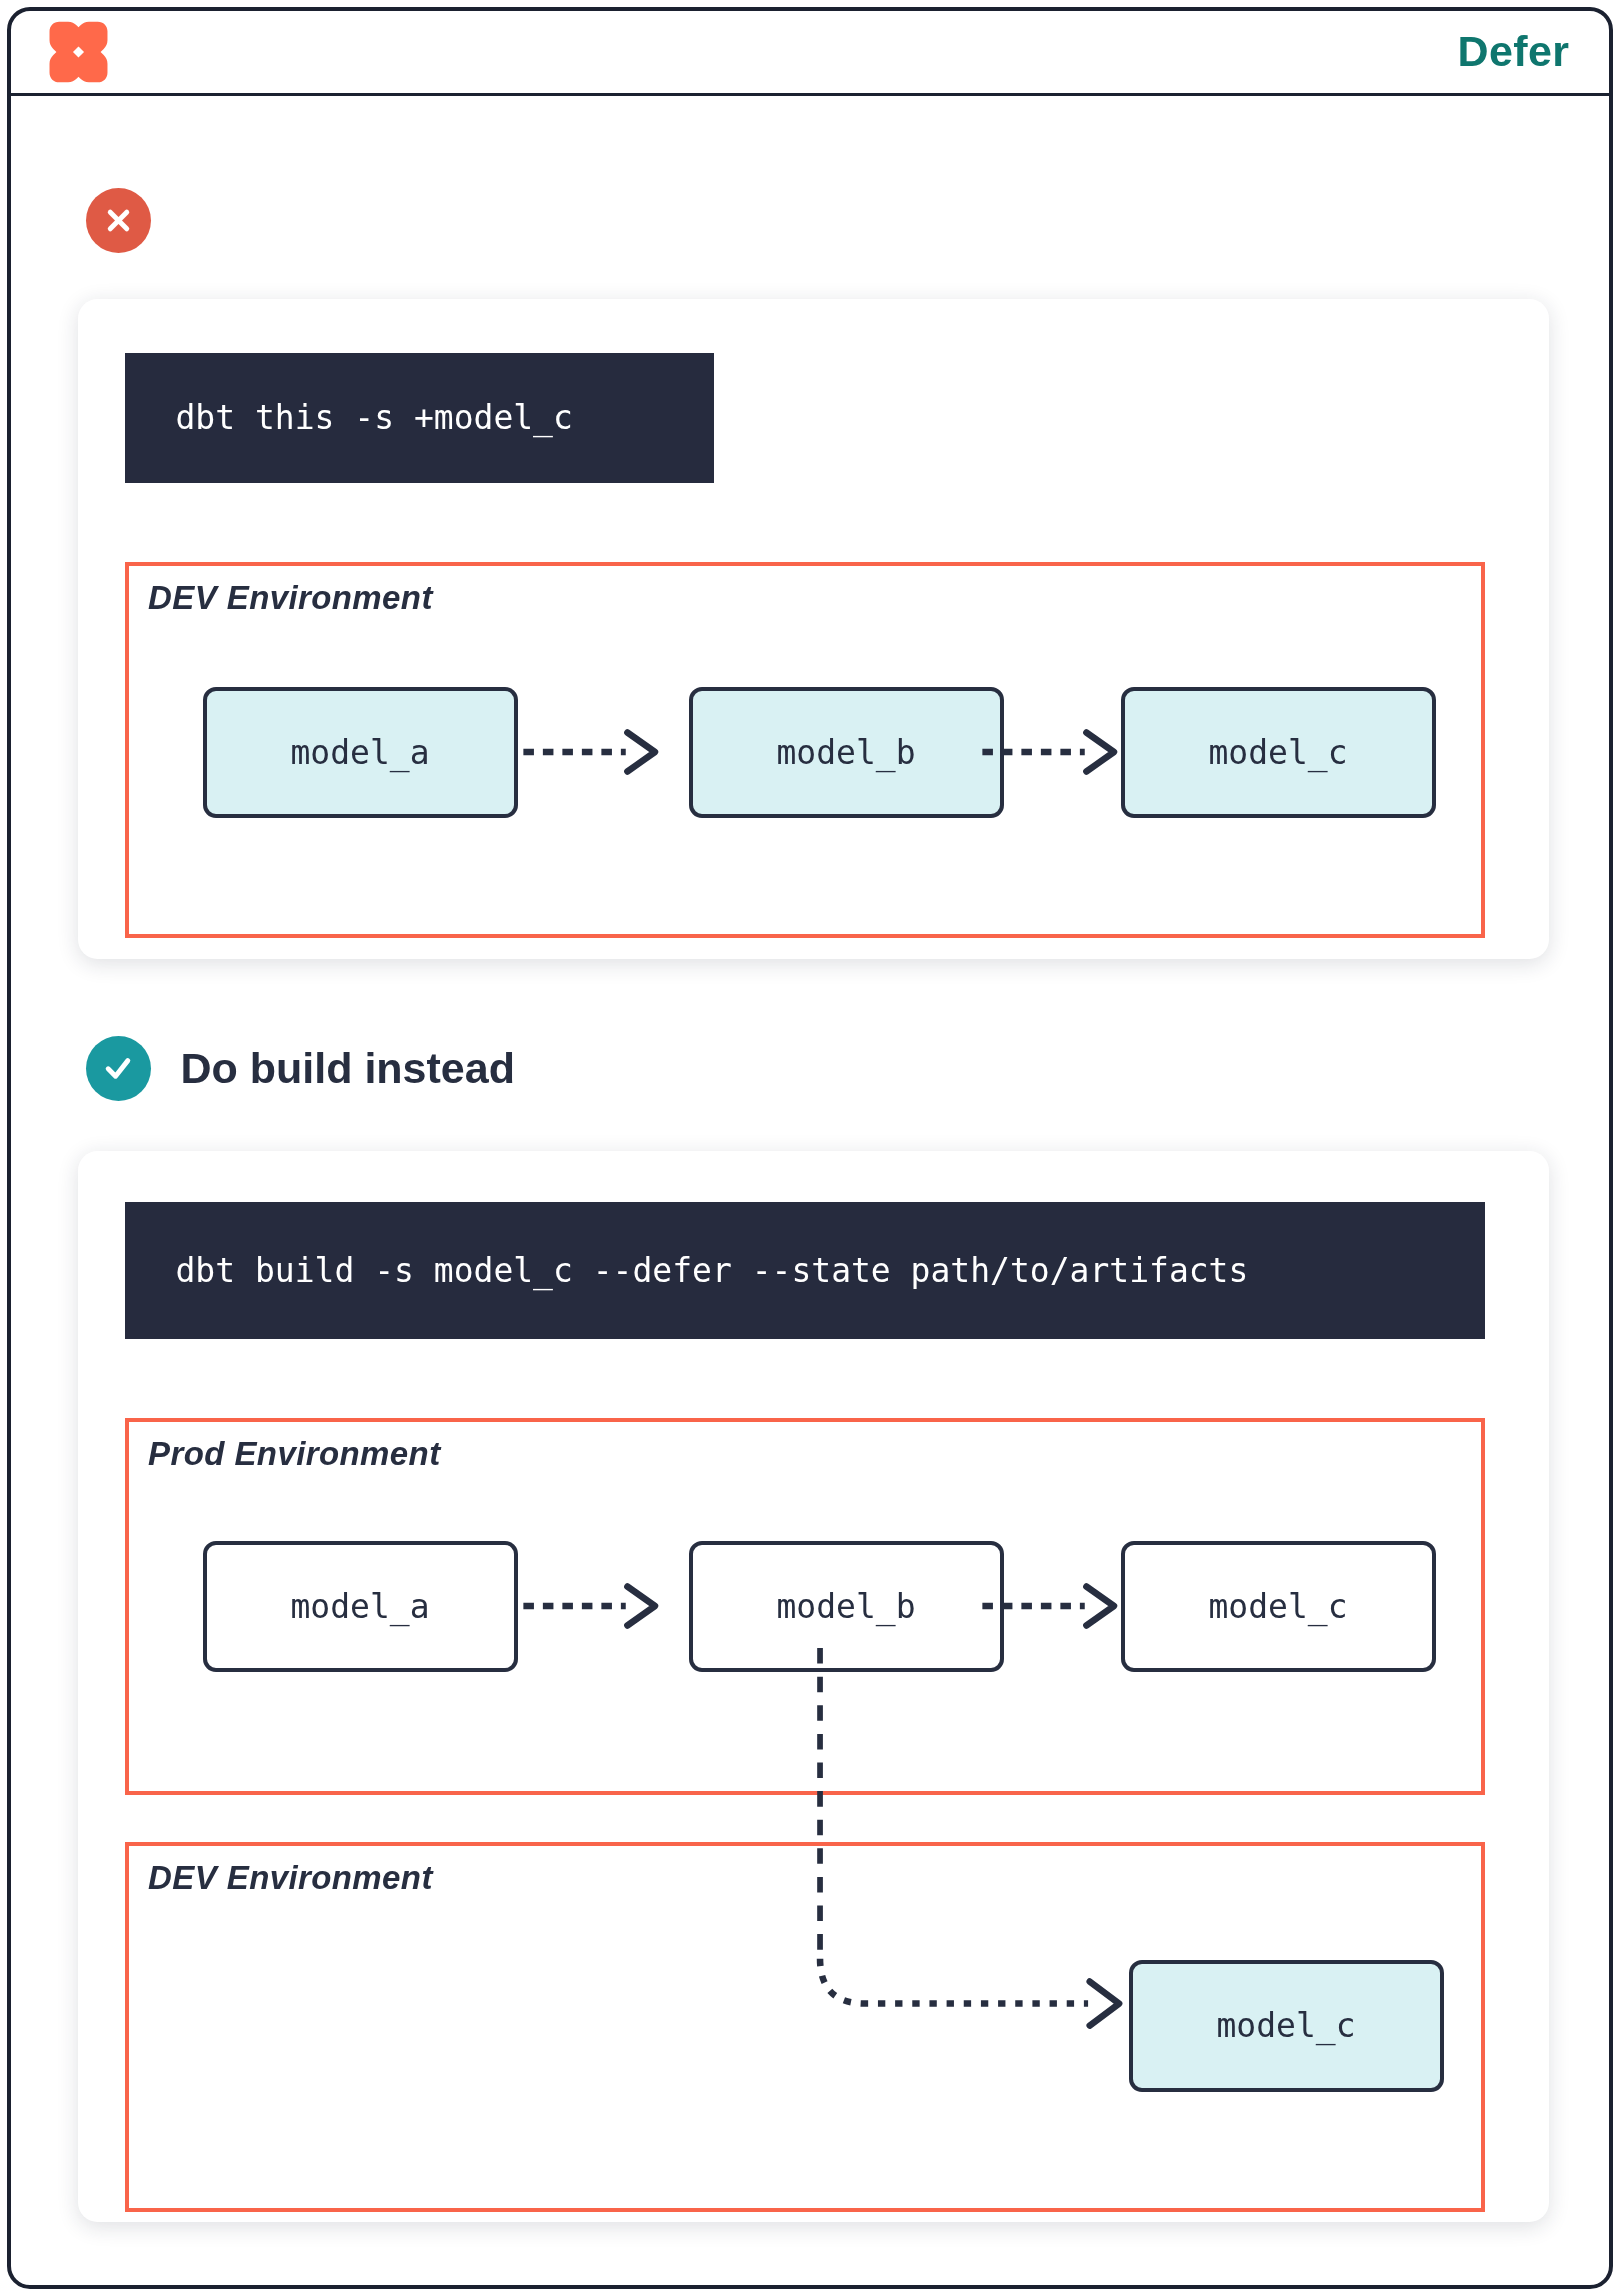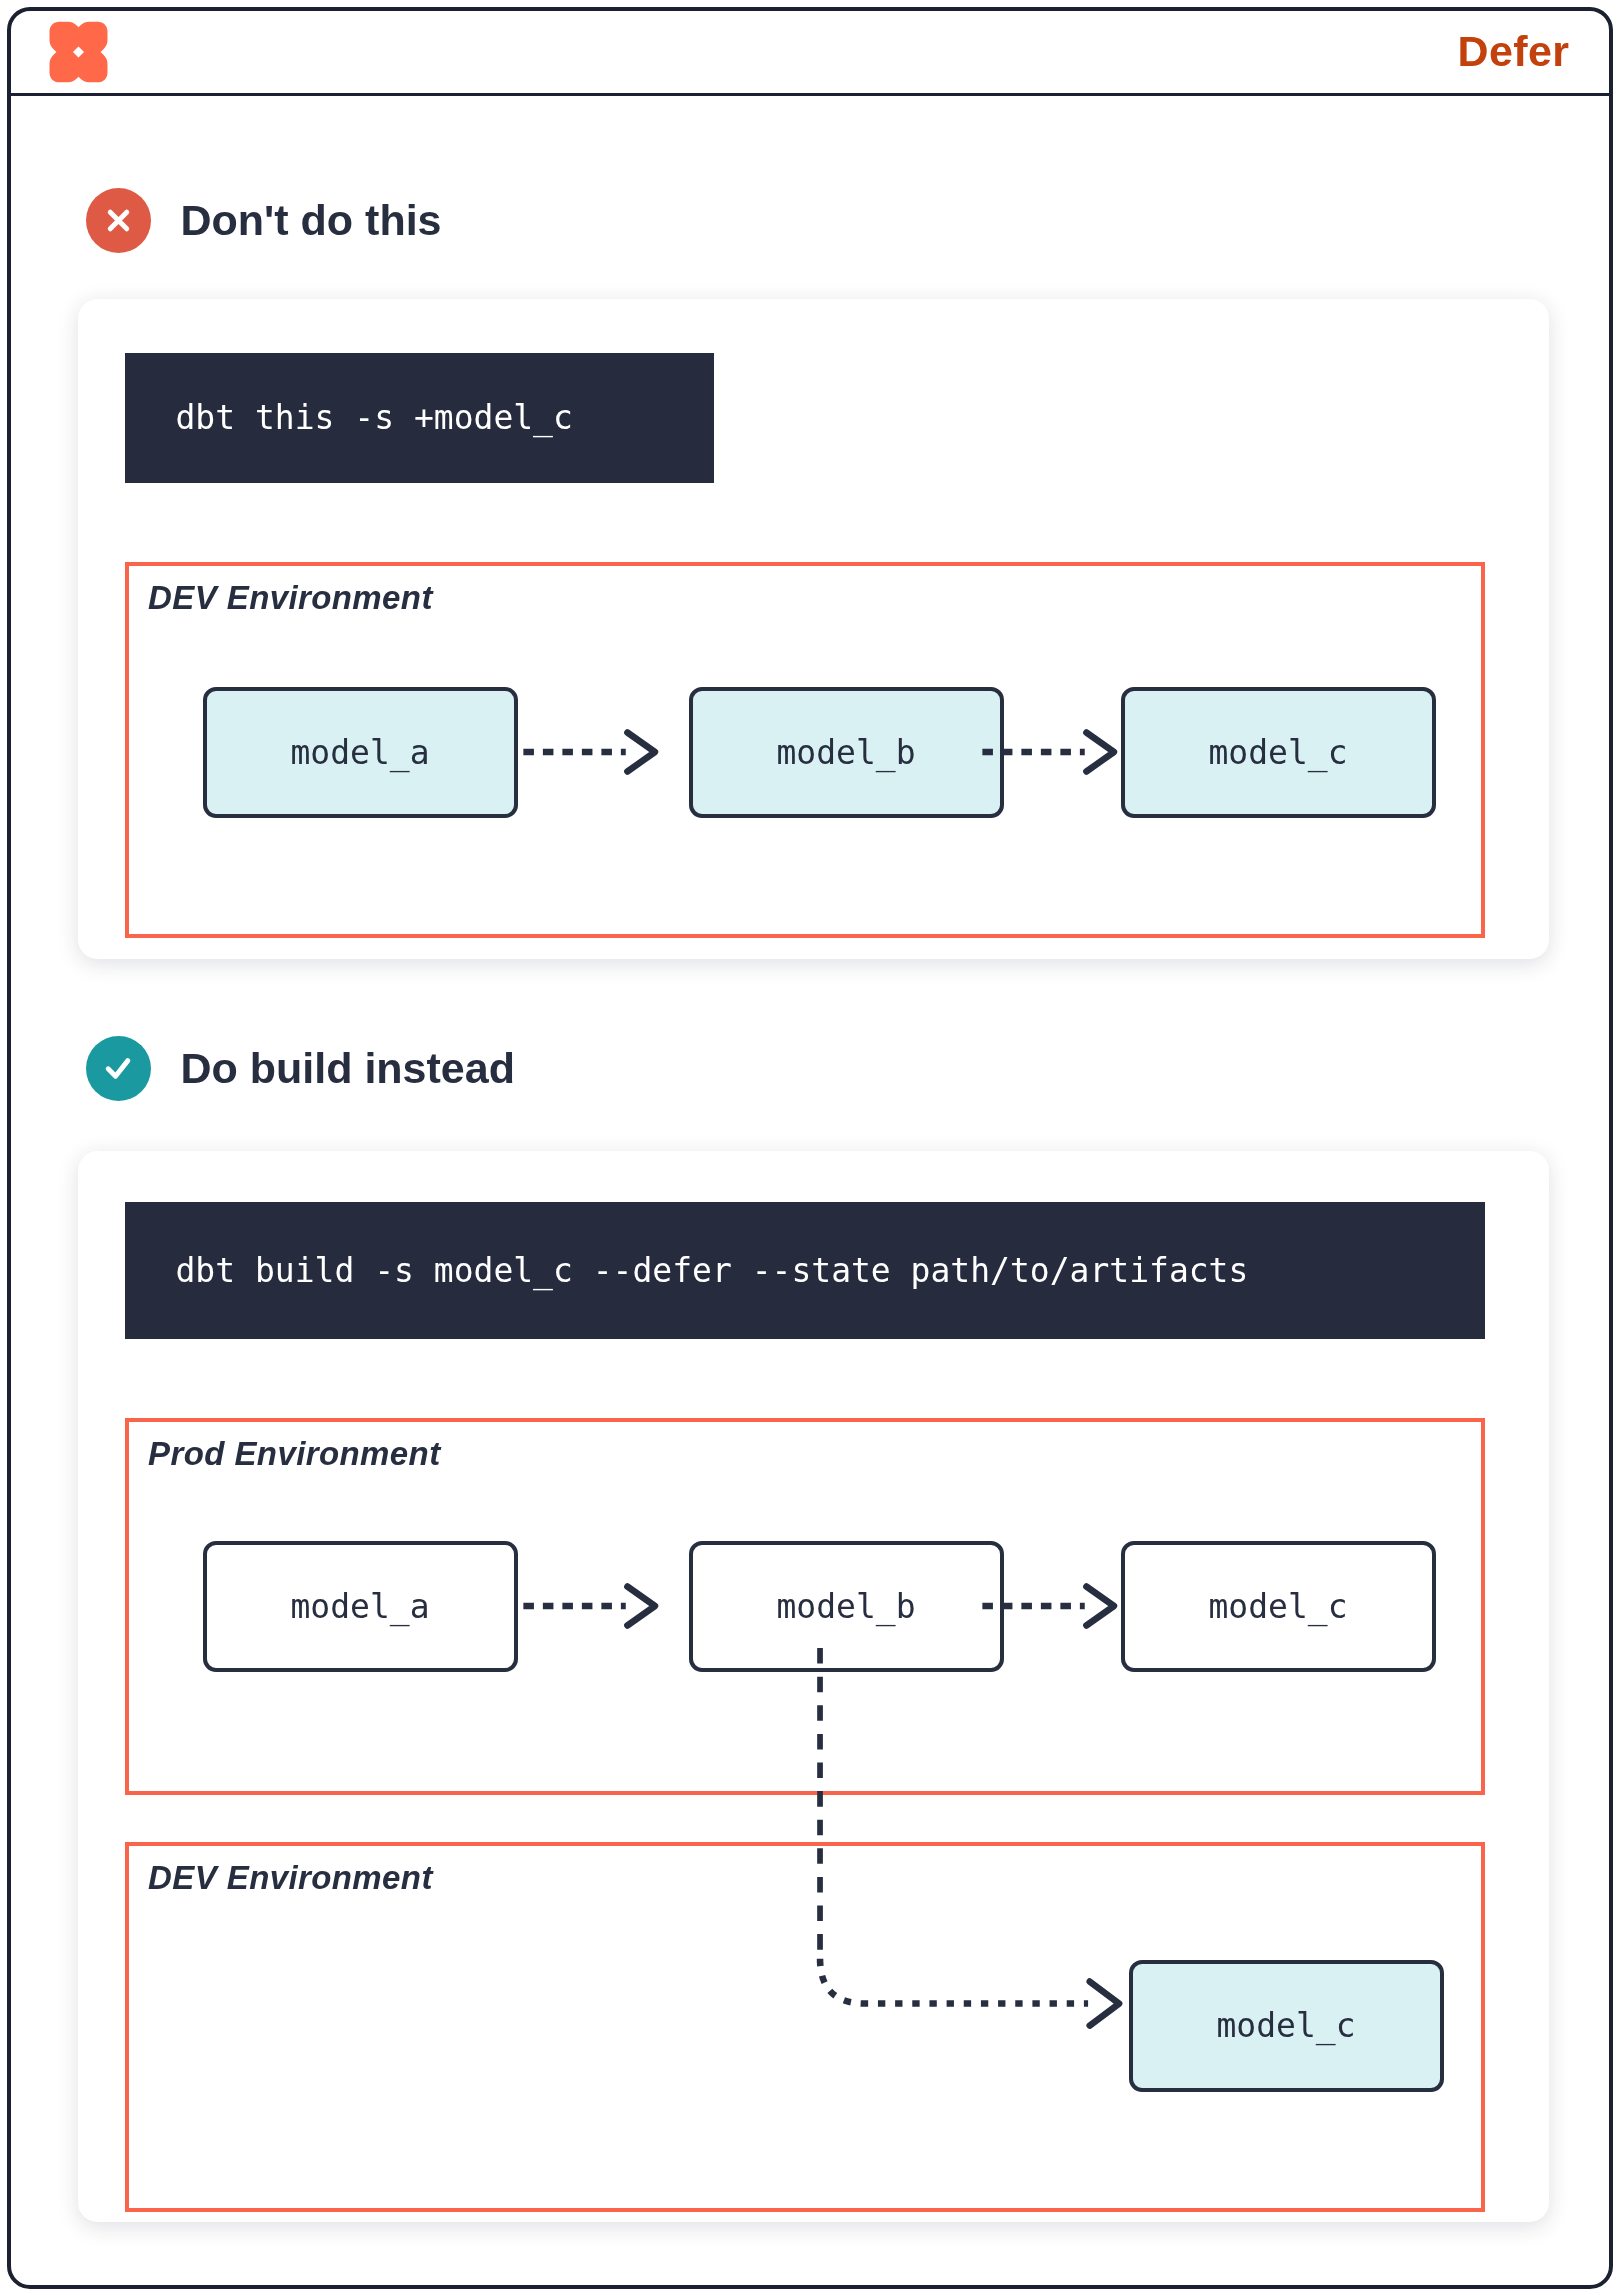--- a/index.html
+++ b/index.html
@@ -5,21 +5,21 @@
   html,body{margin:0;padding:0;background:#ffffff;}
   .page{position:relative;width:1619px;height:2295px;background:#ffffff;overflow:hidden;
         font-family:"Liberation Sans",sans-serif;color:#272e40;}
   .window{position:absolute;left:6.5px;top:6.5px;width:1606px;height:2282px;background:#ffffff;
           border:4.1px solid #1b2130;border-radius:23px;box-sizing:border-box;}
   
   .header{position:absolute;left:0;top:0;width:100%;height:85px;border-bottom:3.3px solid #1b2130;
           box-sizing:border-box;display:flex;align-items:center;justify-content:space-between;
           padding:0 39px 0 33px;border-radius:19.6px 19.6px 0 0;}
   .logo{width:69px;height:72px;flex:0 0 auto;}
-  .app-title{font-size:43px;font-weight:700;color:#c2410c;letter-spacing:0.4px;text-align:right;}
+  .app-title{font-size:43px;font-weight:700;color:#0f766e;letter-spacing:0.4px;text-align:right;}
   
   .badge{position:absolute;left:75px;width:65px;height:65px;border-radius:50%;
          display:flex;align-items:center;justify-content:center;}
   .badge-x{top:177px;background:#df5a45;}
   .badge-check{top:1025px;background:#1a99a0;}
   .heading{position:absolute;left:170px;height:65px;display:flex;align-items:center;
            font-size:43px;font-weight:700;color:#272e40;}
   .heading1{top:177px;}
   .heading2{top:1025px;}
   
@@ -77,21 +77,20 @@
       </svg>
       <div class="app-title">Defer</div>
     </div>
 
     <div class="badge badge-x">
       <svg width="33" height="33" viewBox="0 0 40 40">
         <line x1="10" y1="10" x2="30" y2="30" stroke="#ffffff" stroke-width="6" stroke-linecap="round"></line>
         <line x1="30" y1="10" x2="10" y2="30" stroke="#ffffff" stroke-width="6" stroke-linecap="round"></line>
       </svg>
     </div>
-    <div class="heading heading1">Don't do this</div>
 
     <div class="card card1">
       <div class="code code1"><span>dbt this -s +model_c</span></div>
 
       <div class="envbox env1">
         <div class="env-label">DEV Environment</div>
 
         <div class="model teal pos-a row1">model_a</div>
         <div class="model teal pos-b row1">model_b</div>
         <div class="model teal pos-c row1">model_c</div>

